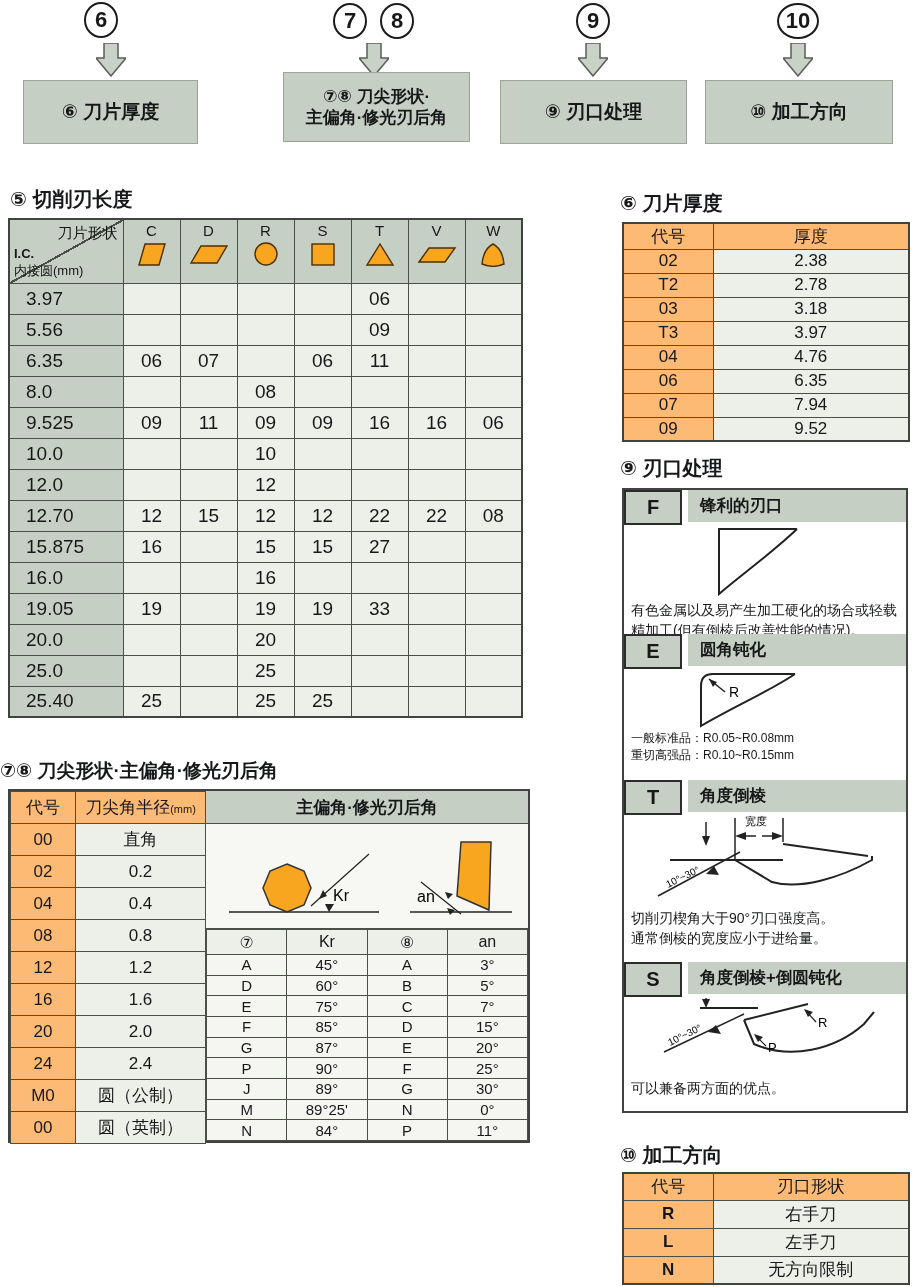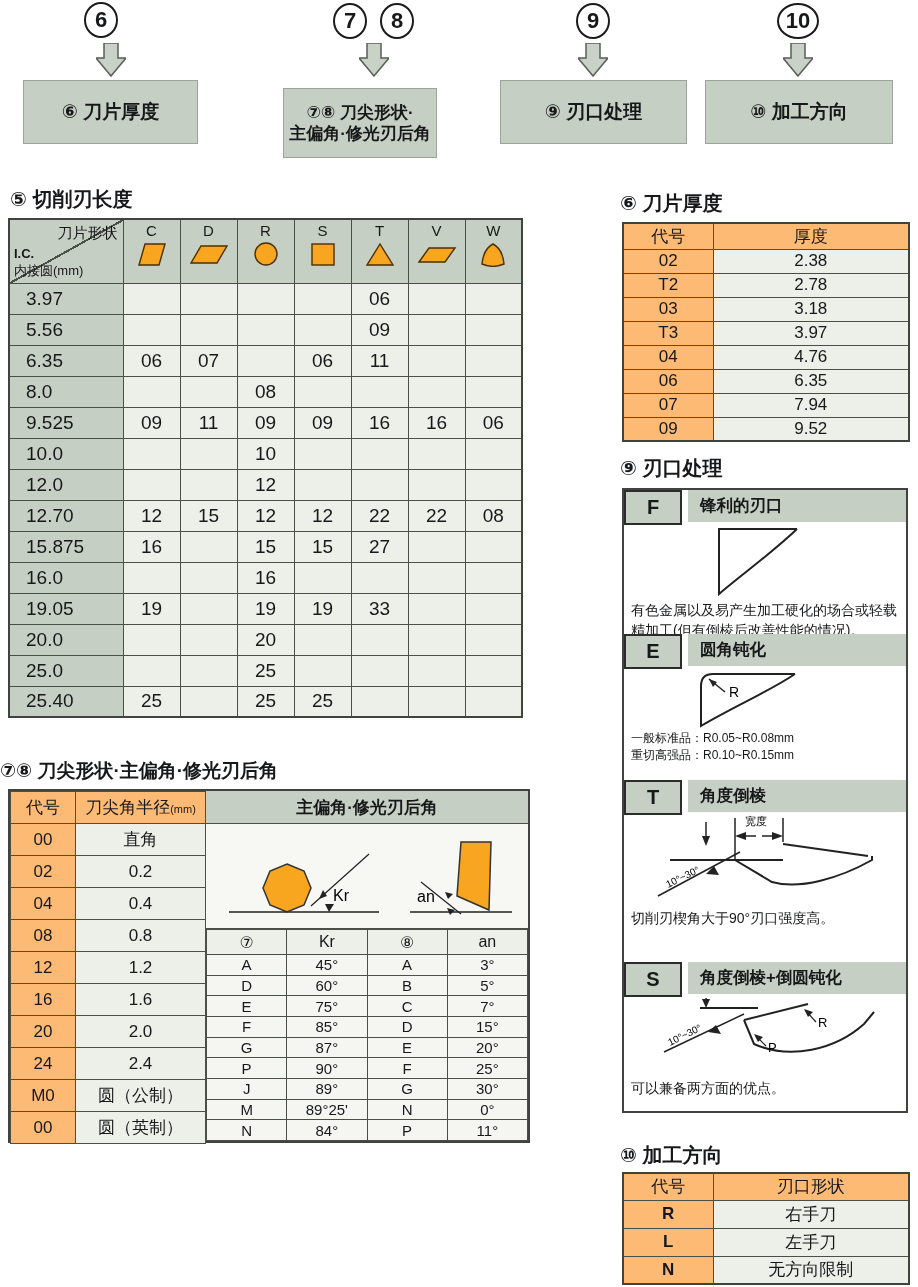--- a/index.html
+++ b/index.html
@@ -105,21 +105,21 @@
     <svg class="arrow" style="left:578px;top:43px;" width="30" height="34">
         <polygon points="8,0 22,0 22,15 30,15 15,33 0,15 8,15" fill="#c9d2c7" stroke="#5a5f58" stroke-width="1.5"></polygon>
       </svg>
     <svg class="arrow" style="left:783px;top:43px;" width="30" height="34">
         <polygon points="8,0 22,0 22,15 30,15 15,33 0,15 8,15" fill="#c9d2c7" stroke="#5a5f58" stroke-width="1.5"></polygon>
       </svg>
 
     <div class="flowbox" style="left:23px;top:80px;width:175px;height:64px;">
       <span>⑥ 刀片厚度</span>
     </div>
-    <div class="flowbox two" style="left:283px;top:88px;width:154px;height:70px;">
+    <div class="flowbox two" style="left:283px;top:72px;width:187px;height:70px;">
       <span>⑦⑧ 刀尖形状·</span>
       <span>主偏角·修光刃后角</span>
     </div>
     <div class="flowbox" style="left:500px;top:80px;width:187px;height:64px;">
       <span>⑨ 刃口处理</span>
     </div>
     <div class="flowbox" style="left:705px;top:80px;width:188px;height:64px;">
       <span>⑩ 加工方向</span>
     </div>
   </div>
@@ -458,20 +458,21 @@
         <line x1="18" y1="84" x2="100" y2="40" stroke="#222" stroke-width="1.5"></line>
         <polygon points="66,62 74,54 79,63" fill="#222"></polygon>
         <line x1="70" y1="60" x2="70" y2="92" stroke="#222" stroke-width="1.5" opacity="0"></line>
         <polygon points="95,6 91,16 99,16" fill="#222" transform="translate(0,0)" opacity="0"></polygon>
         <line x1="66" y1="10" x2="66" y2="28" stroke="#222" stroke-width="1.5"></line>
         <polygon points="66,34 62,24 70,24" fill="#222"></polygon>
         <text x="28" y="76" font-size="10" transform="rotate(-26 28 76)">10°~30°</text>
       </svg>
       <div class="et-desc">
         <div class="dline">切削刃楔角大于90°刃口强度高。</div>
+        <div class="dline">通常倒棱的宽度应小于进给量。</div>
       </div>
     </div>
 
     <div class="et-head">
       <div class="et-code">S</div>
       <div class="et-gap"></div>
       <div class="et-name">角度倒棱+倒圆钝化</div>
     </div>
     <div class="et-body" style="height:117px;">
       <svg width="250" height="84">

